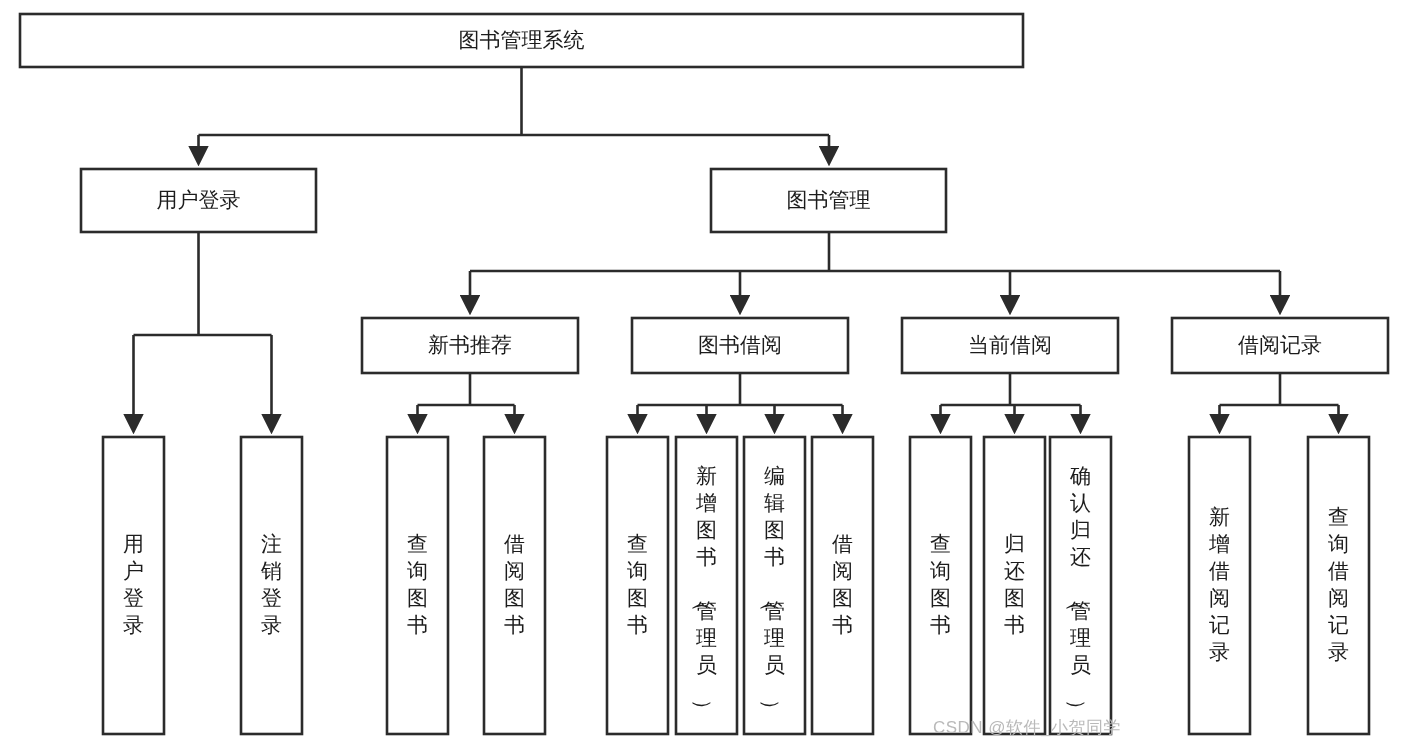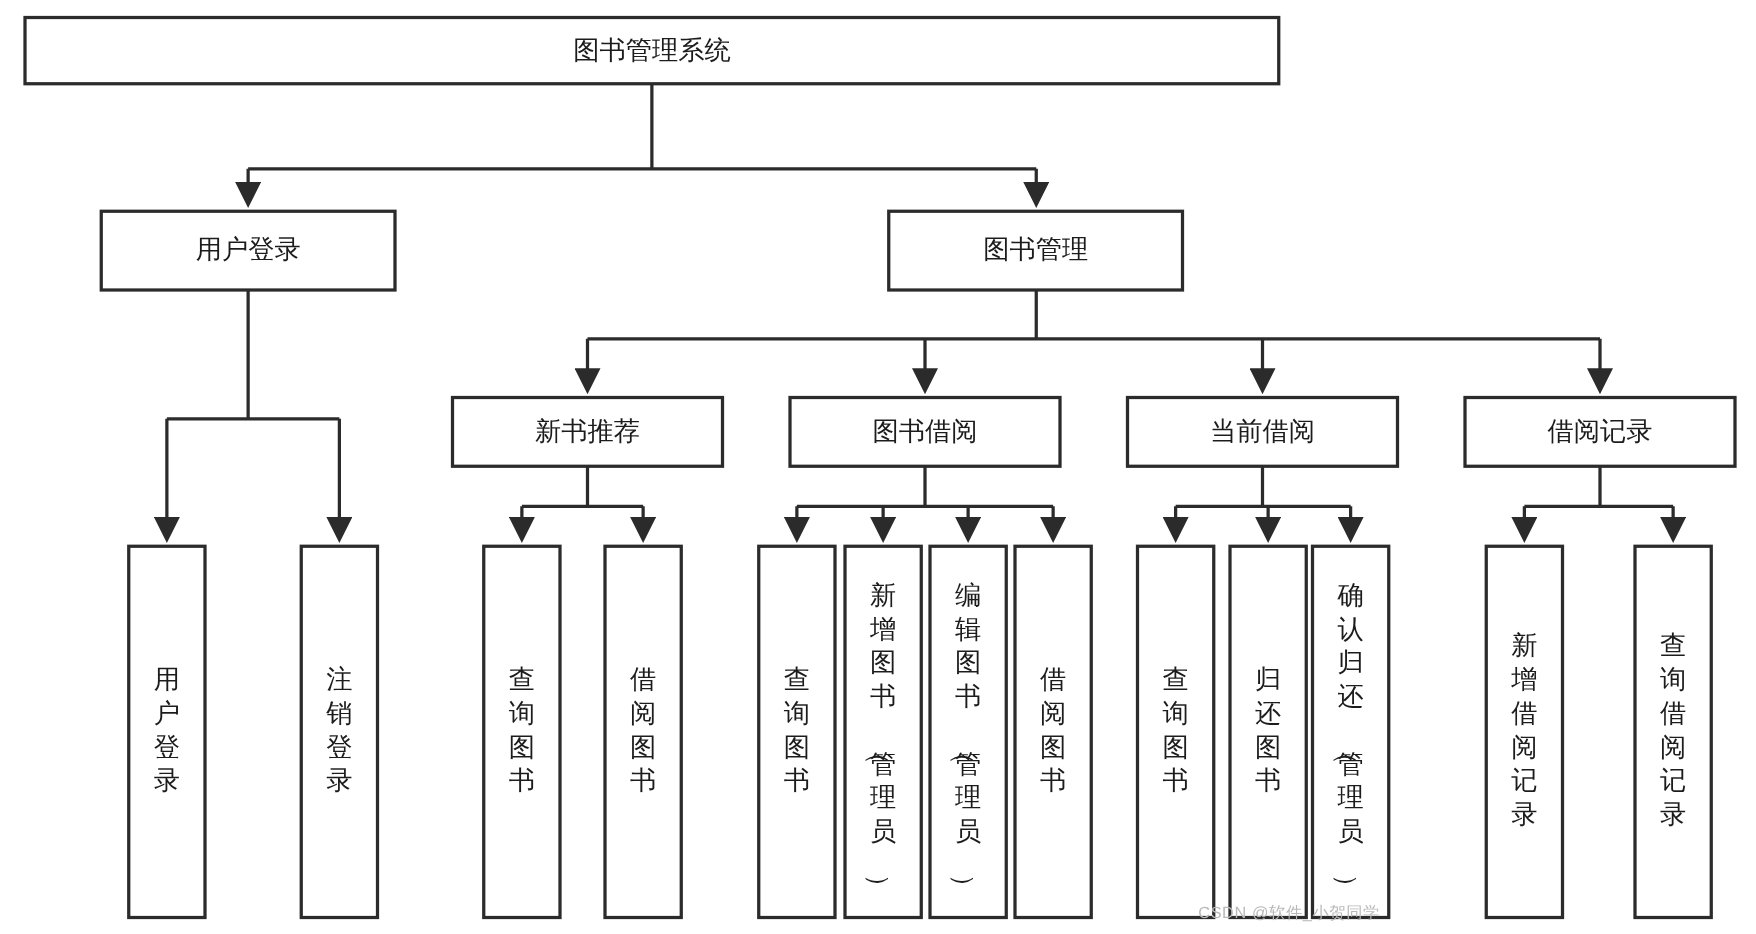--- a/index.html
+++ b/index.html
@@ -50,24 +50,24 @@
     dominant-baseline: middle;
   }
   .node-label-vertical {
     font-family: "Liberation Sans", "DejaVu Sans", sans-serif;
     fill: #1c1c1c;
     font-size: 21px;
     text-anchor: middle;
   }
   .watermark {
     position: absolute;
-    right: 23px;
+    right: 6px;
     bottom: 8px;
     font-family: "Liberation Sans", "DejaVu Sans", sans-serif;
-    font-size: 13px;
+    font-size: 17px;
     color: #b9b9b9;
     letter-spacing: 0.5px;
     white-space: nowrap;
     pointer-events: none;
     user-select: none;
   }
 </style>
 </head>
 <body>
 

